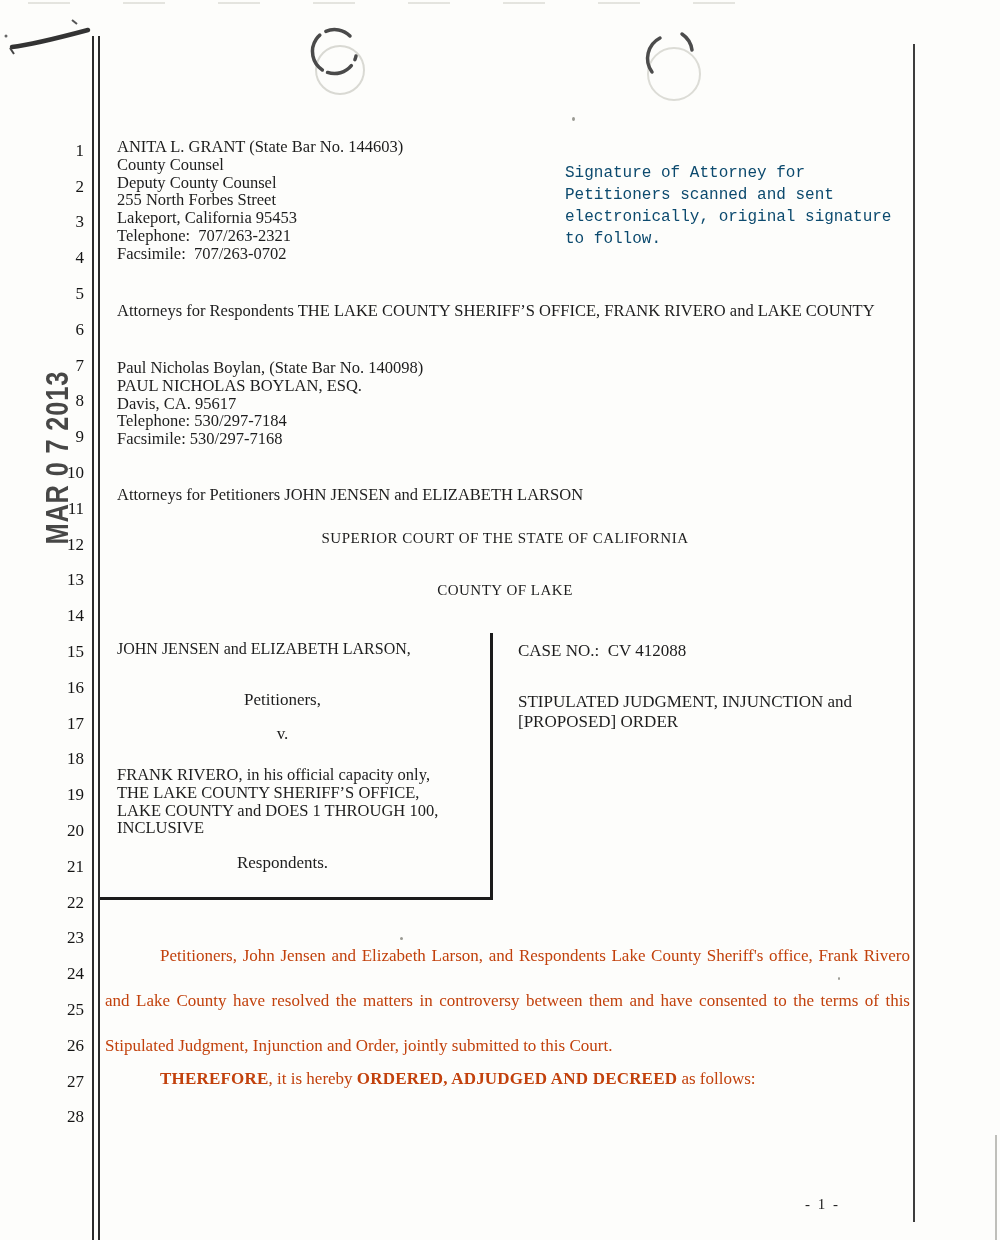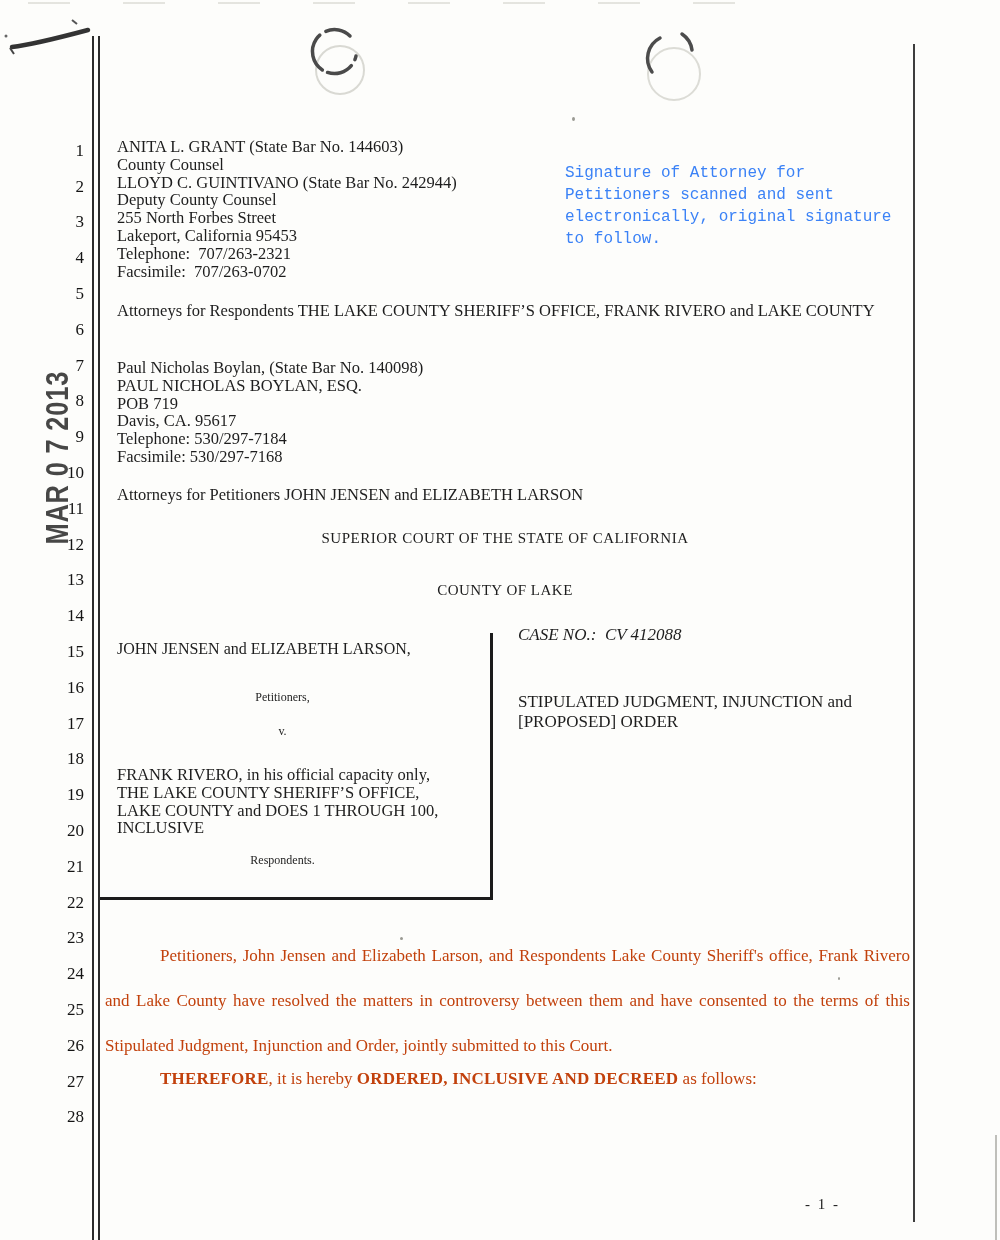--- a/index.html
+++ b/index.html
@@ -38,39 +38,39 @@
   .counsel-block{position:absolute;left:117px;font-size:16.5px;line-height:17.8px;}
   .counsel-block-1{top:138px;}
   .counsel-block-2{top:359px;}
   .counsel-line{white-space:pre;}
   .represents{position:absolute;left:117px;width:778px;font-size:16.5px;line-height:17.8px;}
   .represents-1{top:302px;}
   .represents-2{top:486px;}
 
   .signature-note{
     position:absolute;left:565px;top:162px;
-    font-family:"Liberation Mono", monospace;font-size:16px;line-height:22px;color:#3b82f6;
+    font-family:"Liberation Mono", monospace;font-size:16px;line-height:22px;color:#0c4a6e;
   }
   .mono-line{white-space:pre;}
 
   .court-title{position:absolute;left:105px;width:800px;text-align:center;font-size:15px;letter-spacing:.5px;}
   .court-line1{top:530px;}
   .court-line2{top:582px;}
 
   .caption-box{
     position:absolute;left:100px;top:633px;width:390px;height:264px;
     border-right:3px solid #1b1b1b;border-bottom:3px solid #1b1b1b;
   }
   .cap-petitioners{position:absolute;left:117px;top:640px;font-size:16px;}
-  .cap-center{position:absolute;left:95px;width:375px;text-align:center;font-size:12px;}
+  .cap-center{position:absolute;left:95px;width:375px;text-align:center;font-size:17px;}
   .cap-pet-role{top:690px;}
   .cap-versus{top:724px;}
   .cap-respondents{position:absolute;left:117px;top:766px;font-size:16.5px;line-height:17.8px;}
   .cap-resp-role{top:853px;}
-  .cap-case-no{position:absolute;left:518px;top:625px;font-size:17px;white-space:pre;font-style:italic;}
+  .cap-case-no{position:absolute;left:518px;top:641px;font-size:17px;white-space:pre;}
   .cap-doc-title{position:absolute;left:518px;top:692px;width:390px;font-size:17px;line-height:19.5px;}
 
   .body-para{position:absolute;left:105px;width:805px;margin:0;font-size:17px;
     line-height:45px;text-align:justify;text-indent:55px;color:#c2410c;}
   .body-para1{top:933px;}
   .body-para2{top:1056px;text-align:left;}
   .body-para2 b{letter-spacing:.2px;}
 
   .page-number{position:absolute;left:805px;top:1196px;font-size:15px;letter-spacing:2px;white-space:pre;}
 
@@ -139,41 +139,39 @@
       <div class="line-no">24</div>
       <div class="line-no">25</div>
       <div class="line-no">26</div>
       <div class="line-no">27</div>
       <div class="line-no">28</div>
     </div>
 
   <div class="counsel-block counsel-block-1">
       <div class="counsel-line">ANITA L. GRANT (State Bar No. 144603)</div>
       <div class="counsel-line">County Counsel</div>
-      <div class="counsel-line">LLOYD C. GUINTIVANO (State Bar No. 242944)</div>
       <div class="counsel-line">Deputy County Counsel</div>
       <div class="counsel-line">255 North Forbes Street</div>
       <div class="counsel-line">Lakeport, California 95453</div>
       <div class="counsel-line">Telephone:  707/263-2321</div>
       <div class="counsel-line">Facsimile:  707/263-0702</div>
     </div>
 
   <div class="signature-note">
       <div class="mono-line">Signature of Attorney for</div>
       <div class="mono-line">Petitioners scanned and sent</div>
       <div class="mono-line">electronically, original signature</div>
       <div class="mono-line">to follow.</div>
     </div>
 
   <div class="represents represents-1">Attorneys for Respondents THE LAKE COUNTY SHERIFF’S OFFICE, FRANK RIVERO and LAKE COUNTY</div>
 
   <div class="counsel-block counsel-block-2">
       <div class="counsel-line">Paul Nicholas Boylan, (State Bar No. 140098)</div>
       <div class="counsel-line">PAUL NICHOLAS BOYLAN, ESQ.</div>
-      <div class="counsel-line">POB 719</div>
       <div class="counsel-line">Davis, CA. 95617</div>
       <div class="counsel-line">Telephone: 530/297-7184</div>
       <div class="counsel-line">Facsimile: 530/297-7168</div>
     </div>
 
   <div class="represents represents-2">Attorneys for Petitioners JOHN JENSEN and ELIZABETH LARSON</div>
 
   <div class="court-title court-line1">SUPERIOR COURT OF THE STATE OF CALIFORNIA</div>
   <div class="court-title court-line2">COUNTY OF LAKE</div>
 
@@ -194,20 +192,20 @@
 
   <div class="cap-case-no">CASE NO.:  CV 412088</div>
 
   <div class="cap-doc-title">
     <div>STIPULATED JUDGMENT, INJUNCTION and</div>
     <div>[PROPOSED] ORDER</div>
   </div>
 
   <p class="body-para body-para1">Petitioners, John Jensen and Elizabeth Larson, and Respondents Lake County Sheriff's office, Frank Rivero and Lake County have resolved the matters in controversy between them and have consented to the terms of this Stipulated Judgment, Injunction and Order, jointly submitted to this Court.</p>
 
-  <p class="body-para body-para2"><b>THEREFORE</b><span>, it is hereby </span><b>ORDERED, INCLUSIVE AND DECREED</b><span> as follows:</span></p>
+  <p class="body-para body-para2"><b>THEREFORE</b><span>, it is hereby </span><b>ORDERED, ADJUDGED AND DECREED</b><span> as follows:</span></p>
 
   <div class="page-number">- 1 -</div>
 
   <div class="speck speck1"></div>
   <div class="speck speck2"></div>
   <div class="speck speck3"></div>
 </div>
 
 </body></html>

